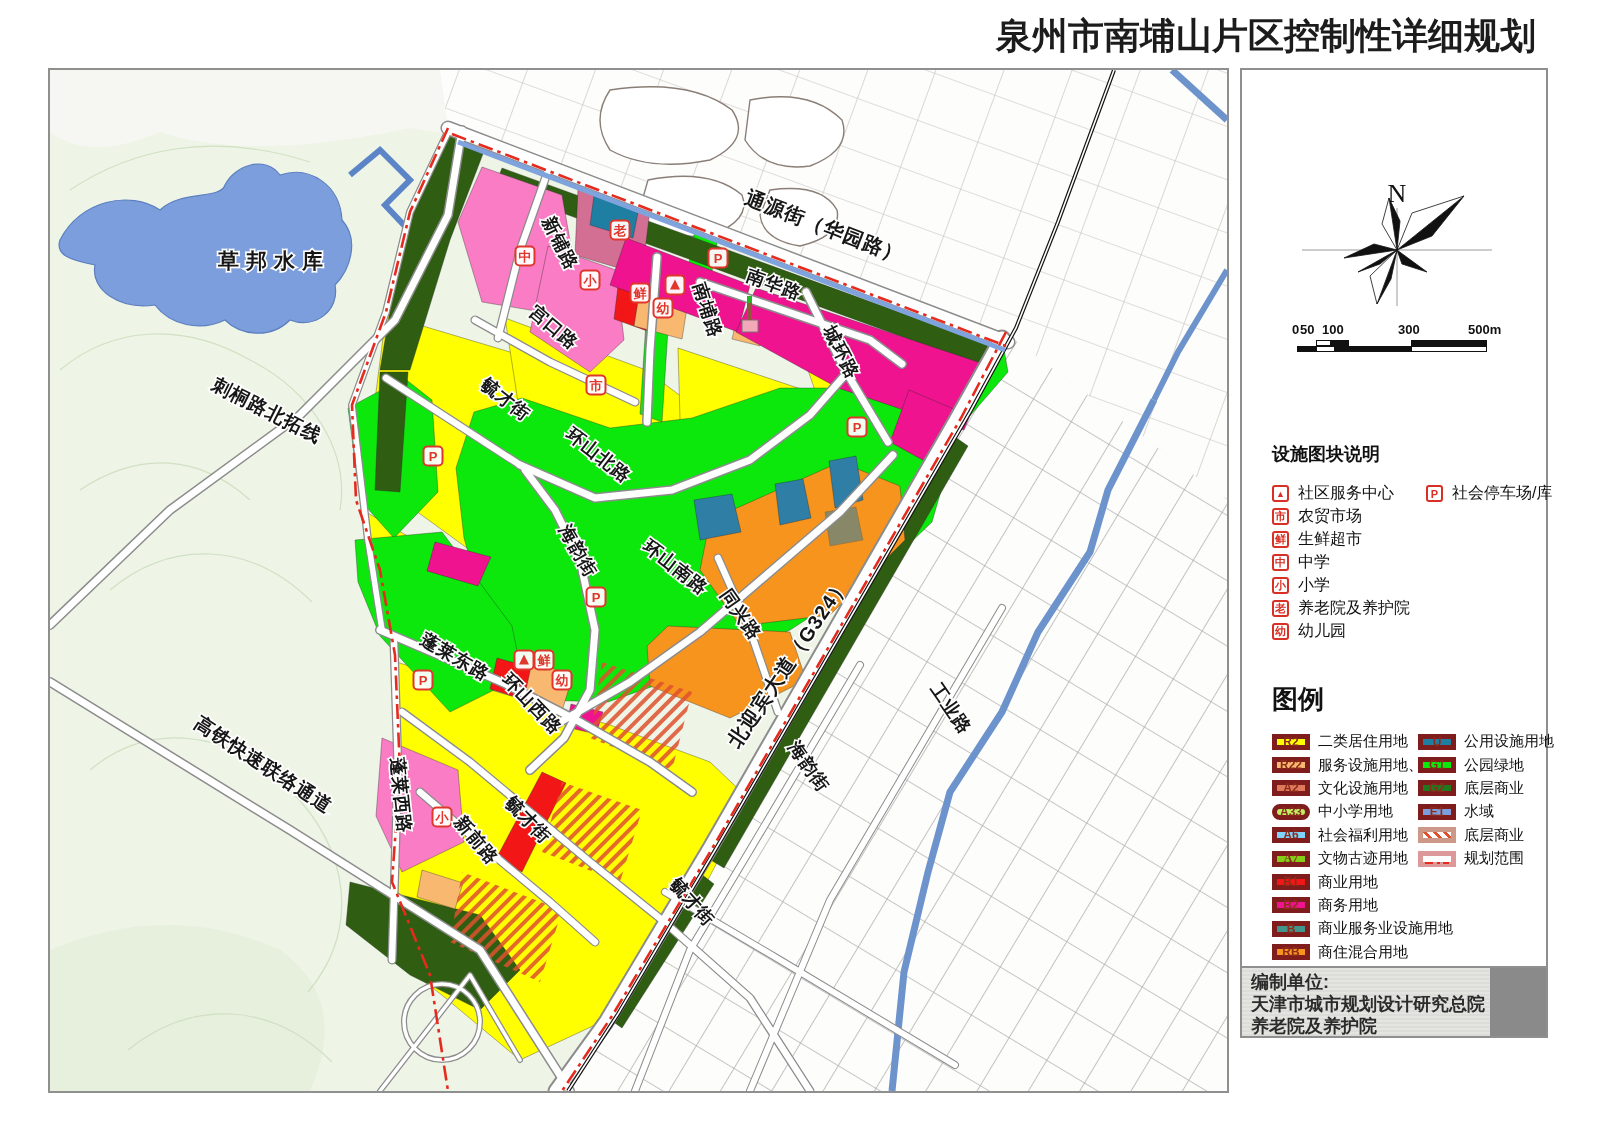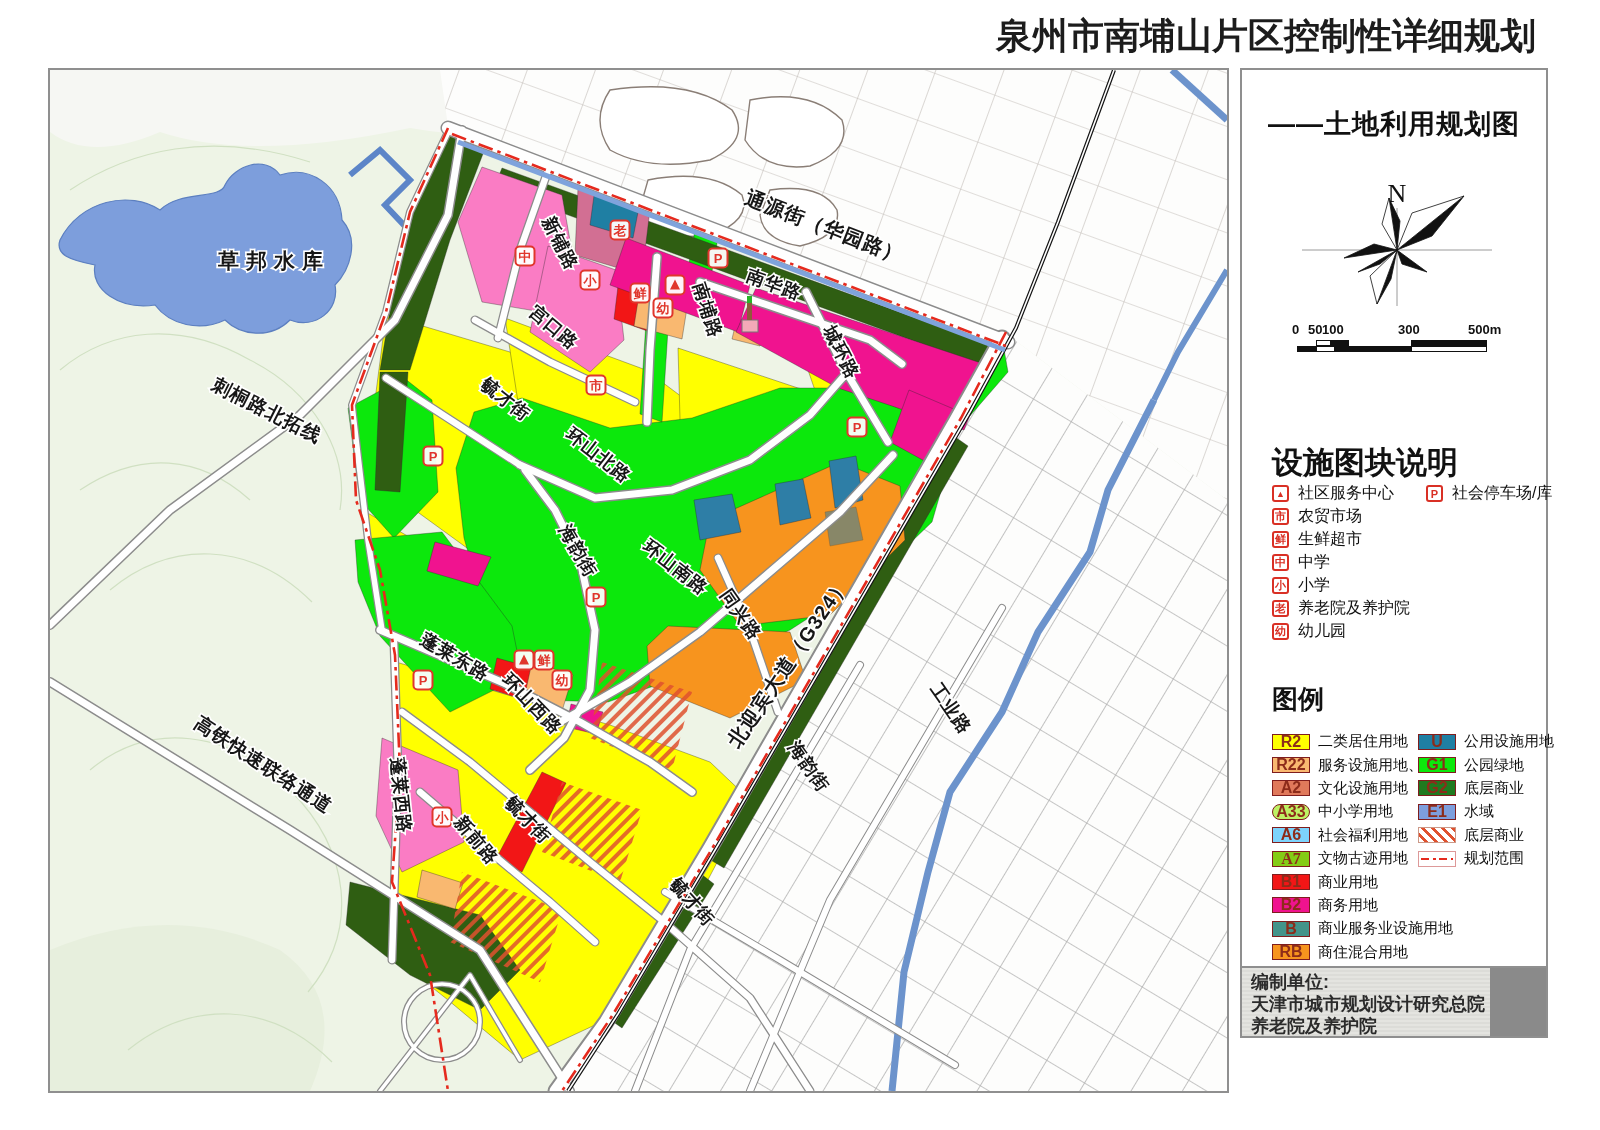--- a/index.html
+++ b/index.html
@@ -23,35 +23,35 @@
   #side-panel{position:absolute;left:1240px;top:68px;width:308px;height:947px;
               border:2px solid #8f8f8f;box-sizing:border-box;background:#fff;}
   #subtitle{position:absolute;top:36px;left:0;width:100%;text-align:center;
             font-size:27px;font-weight:700;letter-spacing:1px;color:#111;}
   #north-svg{position:absolute;left:50px;top:108px;}
 
   .scale-label{position:absolute;font-size:13px;font-weight:700;color:#111;top:252px;}
   .seg{position:absolute;height:6px;background:#111;}
   .seg.hollow{background:#fff;border:1px solid #111;box-sizing:border-box;}
 
-  .panel-heading{position:absolute;left:30px;font-size:31px;font-weight:700;color:#111;}
+  .panel-heading{position:absolute;left:30px;font-size:18px;font-weight:700;color:#111;}
   #fac-col1{position:absolute;left:30px;top:412px;}
   #fac-col2{position:absolute;left:184px;top:412px;}
   .fac-row{display:flex;align-items:center;height:23px;}
   .chip{width:17px;height:17px;border:2px solid #d93025;border-radius:3px;background:#fff;
         color:#d93025;font-size:11px;font-weight:700;display:flex;align-items:center;
         justify-content:center;box-sizing:border-box;flex:0 0 auto;}
   .fac-label{margin-left:9px;font-size:16px;color:#111;white-space:nowrap;}
 
   #lu-col1{position:absolute;left:30px;top:660px;}
   #lu-col2{position:absolute;left:176px;top:660px;}
   .lu-row{display:flex;align-items:center;height:23.4px;}
-  .swatch{width:38px;height:16px;border:1px solid #7f1d1d;box-sizing:border-box;flex:0 0 auto;
+  .swatch{width:38px;height:16px;border:5px solid #7f1d1d;box-sizing:border-box;flex:0 0 auto;
           display:flex;align-items:center;justify-content:center;
-          font-size:16px;font-weight:700;color:#8d2c1a;}
+          font-size:12px;font-weight:700;color:#8d2c1a;}
   .swatch.hatch{background:repeating-linear-gradient(45deg,#fff 0 4px,#e0512e 4px 7px);
                 border-color:#c98;}
   .swatch.boundary{background:#fff;border-color:#d99;position:relative;}
   .swatch.boundary::after{content:"";position:absolute;left:2px;right:2px;top:6px;height:2.4px;
         background:repeating-linear-gradient(90deg,#e52a1e 0 8px,transparent 8px 12px,
                    #e52a1e 12px 14.5px,transparent 14.5px 18px);}
   .lu-label{margin-left:8px;font-size:15px;color:#111;white-space:nowrap;}
 
   #attribution{position:absolute;left:1240px;top:966px;width:308px;height:72px;
                border:2px solid #8f8f8f;box-sizing:border-box;
@@ -341,21 +341,20 @@
         <text x="402" y="592" class="rl" text-anchor="middle" font-size="18" letter-spacing="1" transform="rotate(30 402 592)">蓬莱东路</text>
         <text x="478" y="638" class="rl" text-anchor="middle" font-size="18" letter-spacing="1" transform="rotate(46 478 638)">环山西路</text>
         <text x="474" y="754" class="rl" text-anchor="middle" font-size="18" letter-spacing="1" transform="rotate(46 474 754)">毓才街</text>
         <text x="345" y="726" class="rl" text-anchor="middle" font-size="18" letter-spacing="1" transform="rotate(84 345 726)">蓬莱西路</text>
         <text x="422" y="774" class="rl" text-anchor="middle" font-size="18" letter-spacing="1" transform="rotate(50 422 774)">新前路</text>
       </g>
 </svg>
 </div>
 
 <div id="side-panel">
-  <div id="subtitle">——土地利用规划图</div>
 
   <svg id="north-svg" width="210" height="135">
     <line x1="10" y1="72" x2="200" y2="72" stroke="#9a9a9a" stroke-width="1"></line>
     <line x1="105" y1="30" x2="105" y2="128" stroke="#9a9a9a" stroke-width="1"></line>
     <text x="105" y="24" text-anchor="middle" font-size="26" font-family="Liberation Serif, serif" fill="#111" id="north-n">N</text>
     <g stroke="#111" stroke-width=".8">
       <polygon points="105,72 172,18 140,58" fill="#111"></polygon>
       <polygon points="105,72 172,18 120,35" fill="#fff"></polygon>
       <polygon points="105,72 97,20 108,43" fill="#111"></polygon>
       <polygon points="105,72 97,20 90,46" fill="#fff"></polygon>
@@ -363,21 +362,21 @@
       <polygon points="105,72 85,126 78,98" fill="#fff"></polygon>
       <polygon points="105,72 52,80 82,66" fill="#111"></polygon>
       <polygon points="105,72 135,94 110,86" fill="#111"></polygon>
       <polygon points="105,72 66,94 88,86" fill="#111"></polygon>
     </g>
   </svg>
 
   <div id="scale-bar">
     <div id="scale-labels">
         <span class="scale-label" style="left: 50px;">0</span>
-        <span class="scale-label" style="left: 66px;">50</span>
+        <span class="scale-label" style="left: 58px;">50</span>
         <span class="scale-label" style="left: 80px;">100</span>
         <span class="scale-label" style="left: 156px;">300</span>
         <span class="scale-label" style="left: 226px;">500m</span>
       </div>
     <div class="seg hollow" style="left:74px;top:270px;width:19px;"></div>
     <div class="seg hollow" style="left:169px;top:270px;width:76px;"></div>
     <div class="seg" style="left:88px;top:270px;width:19px;"></div>
     <div class="seg" style="left:169px;top:270px;width:76px;"></div>
     <div class="seg" style="left:55px;top:276px;width:19px;"></div>
     <div class="seg" style="left:93px;top:276px;width:76px;"></div>

